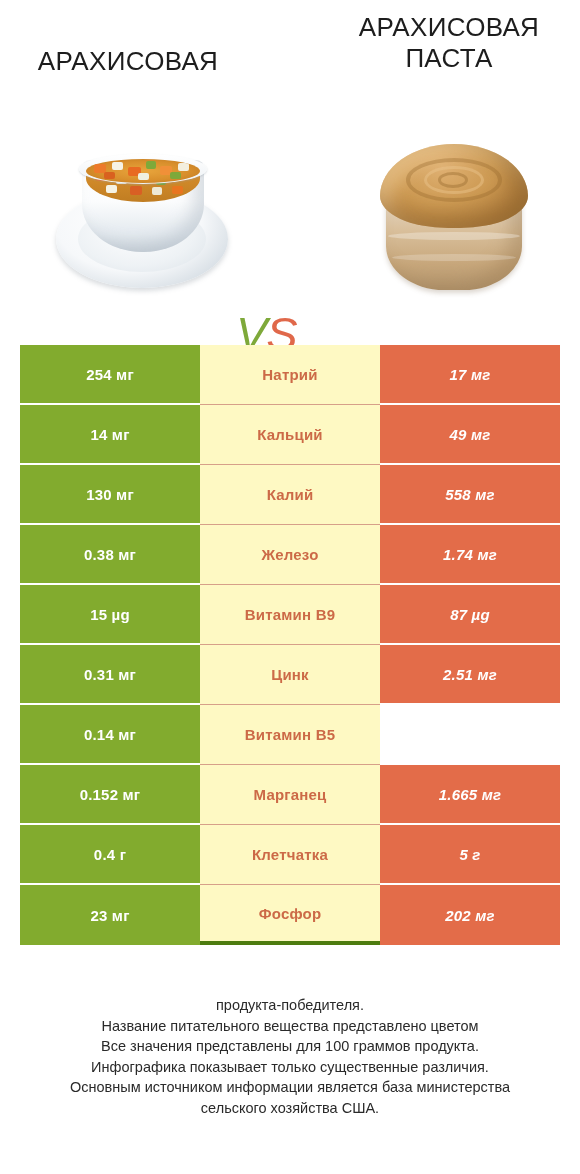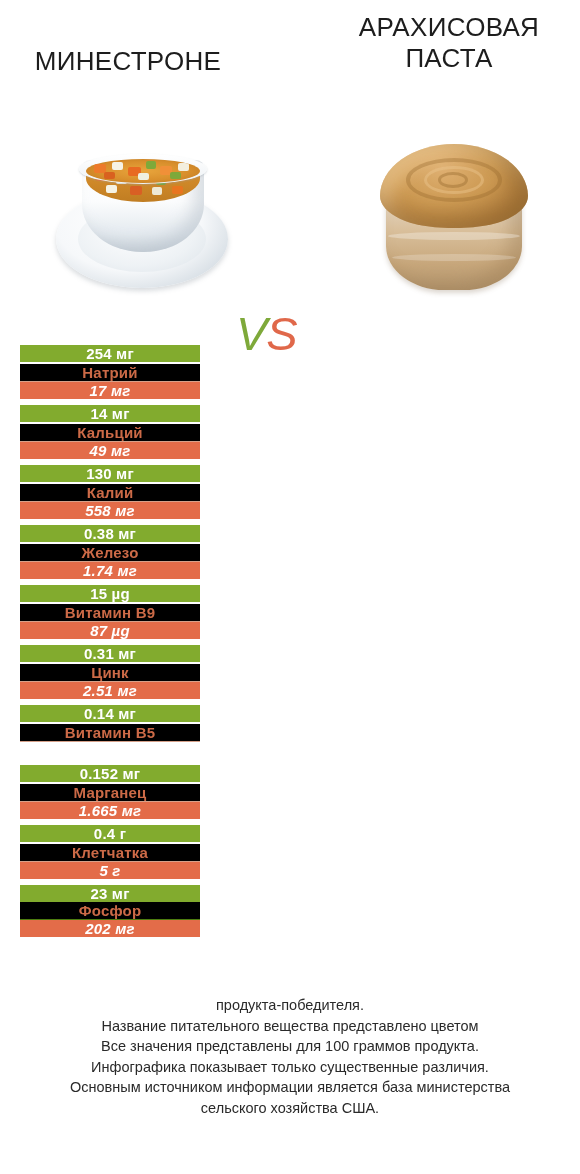--- a/index.html
+++ b/index.html
@@ -183,52 +183,51 @@
     position: absolute;
     left: 20px;
     top: 345px;
     width: 540px;
   }
   .row {
     display: flex;
     width: 540px;
     height: 60px;
     align-items: stretch;
-    flex-direction: column;
   }
   .cell {
     display: flex;
     align-items: center;
     justify-content: center;
     font-size: 15px;
     font-weight: bold;
     letter-spacing: 0.2px;
   }
   .cell-left {
     width: 180px;
     background: #82AB2E;
     color: #ffffff;
     border-bottom: 2px solid #ffffff;
   }
   .cell-mid {
     width: 180px;
-    background: #000000;
+    background: #fef9c3;
     color: #CC6A47;
     border-bottom: 1px solid #d6a089;
   }
   .cell-right {
     width: 180px;
     background: #E36C49;
     color: #ffffff;
     border-bottom: 2px solid #ffffff;
     font-style: italic;
   }
   .row:last-child .cell-left,
   .row:last-child .cell-right { border-bottom: none; }
-  .row:last-child .cell-mid { border-bottom: 1px solid #4d7c0f; }
+  .row:last-child .cell-mid { border-bottom: 4px solid #4d7c0f; }
 
   
   .footer {
     position: absolute;
     left: 0;
     top: 995px;
     width: 580px;
     text-align: center;
     font-size: 14.5px;
     line-height: 1.42;
@@ -237,21 +236,21 @@
     padding: 0 24px;
   }
   .footer p { margin: 0; }
 </style>
 </head>
 <body>
 
 <div class="page">
 
   <div class="header">
-    <div class="title title-left">МИНЕСТРОНЕ</div>
+    <div class="title title-left">АРАХИСОВАЯ</div>
     <div class="title title-right">АРАХИСОВАЯ ПАСТА</div>
   </div>
 
   <div class="products">
 
     <div class="prod-left">
       <div class="soup-wrap">
         <div class="plate"></div>
         <div class="plate-inner"></div>
         <div class="bowl"></div>

